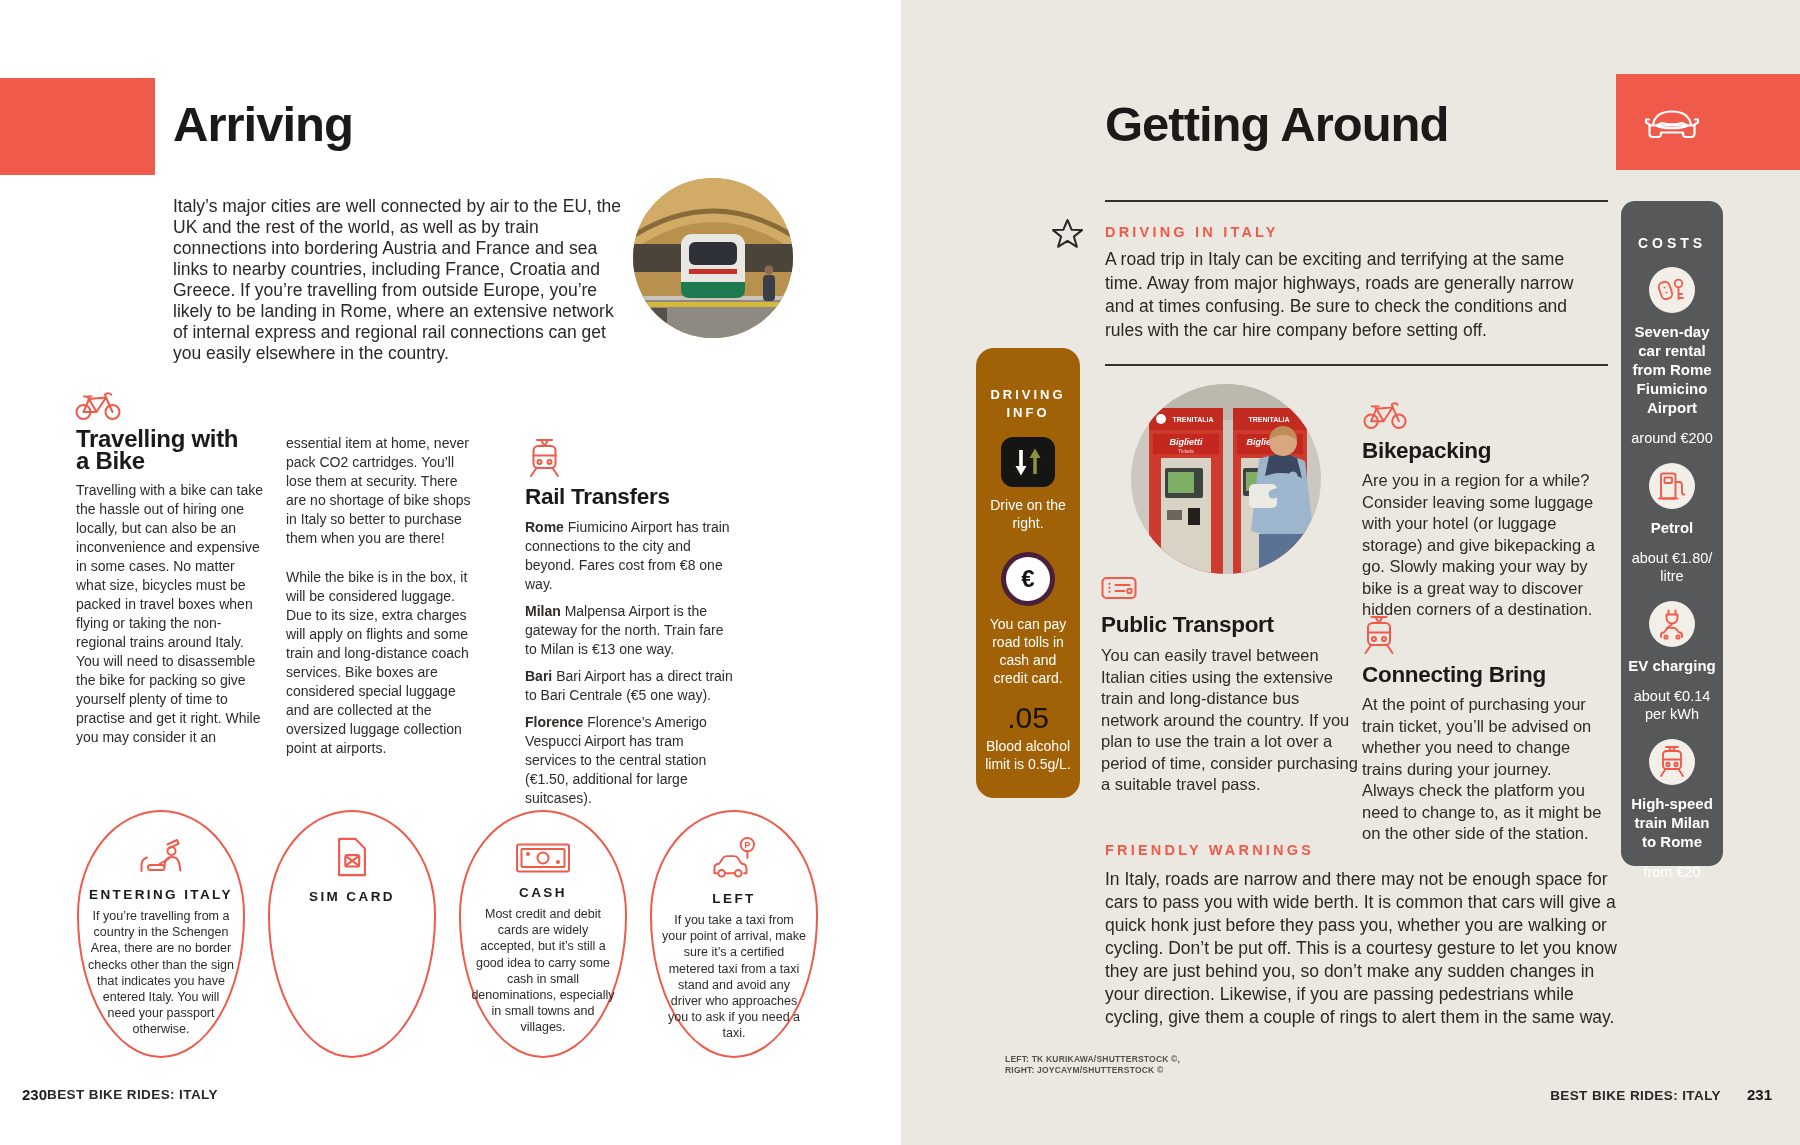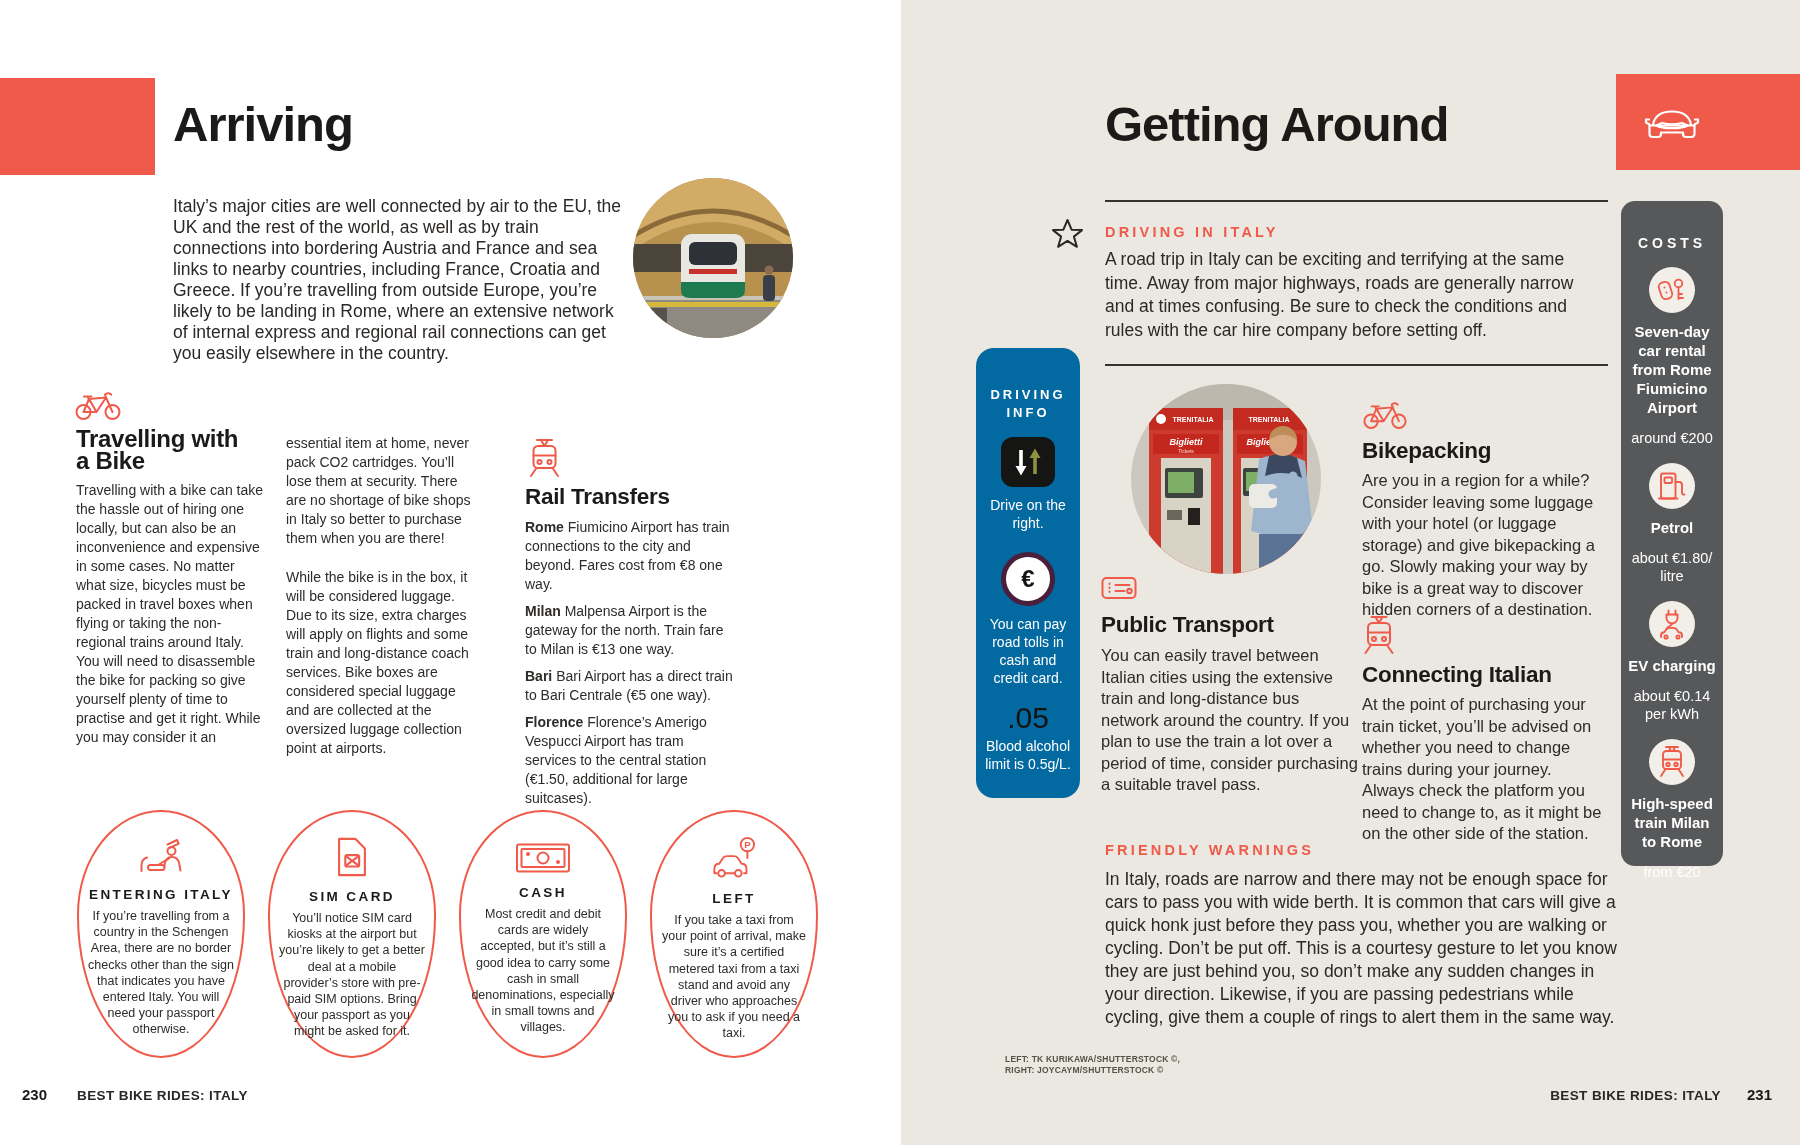--- a/index.html
+++ b/index.html
@@ -15,21 +15,21 @@
 .intro{font-size:17.5px;line-height:21px;color:#2b2826}
 .redcap{color:#ef5a4a;font-weight:bold;font-size:14.5px;letter-spacing:3.2px}
 .rule{height:2px;background:#35332f}
 .bigbody{font-size:17.5px;line-height:23.5px;color:#2b2826}
 .bubble{position:absolute;top:810px;width:168px;height:248px;border:2px solid #ef5a4a;border-radius:84px 84px 84px 84px/104px 104px 142px 142px;box-sizing:border-box;text-align:center;padding-top:24px;background:#fff}
 .bubble-title{font-size:13.5px;font-weight:bold;letter-spacing:2.4px;color:#1c1a19;margin:7px 0 6px}
 .bubble-text{font-size:12.5px;line-height:16.2px;margin:0 9px;color:#2e2b29}
 .ric{color:#ef5a4a}
 .wic{color:#fff}
 .photo{border-radius:50%;overflow:hidden;display:block}
-.infobox{left:976px;top:348px;width:104px;height:450px;border-radius:18px;background:#0369a1;color:#fff;text-align:center;box-sizing:border-box;padding-top:38px}
+.infobox{left:976px;top:348px;width:104px;height:450px;border-radius:18px;background:#a16207;color:#fff;text-align:center;box-sizing:border-box;padding-top:38px}
 .di-title{font-size:13px;font-weight:bold;letter-spacing:3px;line-height:18px}
 .di-text{font-size:14px;line-height:18px;margin:9px 7px 0}
 .di-big{font-size:30px;font-weight:normal;color:#161310;margin-top:16px;line-height:30px}
 .twoway{width:54px;height:50px;border-radius:12px;background:#151513;margin:15px auto 0;display:flex;align-items:center;justify-content:center}
 .eurocirc{width:54px;height:54px;border-radius:50%;background:#fff;border:5px solid #491f3c;box-sizing:border-box;margin:20px auto 0;display:flex;align-items:center;justify-content:center;font-weight:bold;font-size:24px;color:#151310}
 .costs{left:1621px;top:201px;width:102px;height:665px;border-radius:14px;background:#57585a;color:#fff;text-align:center;box-sizing:border-box;padding-top:34px}
 .costs-title{font-size:14px;font-weight:bold;letter-spacing:4px}
 .circ{width:46px;height:46px;border-radius:50%;background:#f2efe9;margin:16px auto 0;display:flex;align-items:center;justify-content:center;color:#ef5a4a}
 .cost-label{font-weight:bold;font-size:15px;line-height:19px;margin:9px 5px 1px}
 .cost-value{font-size:14.5px;line-height:18px;margin:12px 3px}
@@ -133,21 +133,20 @@
 
   <div class="bubble" style="left:268px">
     <span class="ric">
       <svg width="34" height="42" viewBox="0 0 34 44" fill="none" stroke="currentColor" stroke-width="2.2" stroke-linejoin="round">
         <path d="M3.5 3 h17 l10 10 v28 H3.5 z"></path>
         <rect x="10" y="20" width="14.5" height="12" rx="2"></rect>
         <path d="M10.5 21 L24 31 M24 21 L10.5 31"></path>
       </svg>
     </span>
     <div class="bubble-title">SIM CARD</div>
-    <p class="bubble-text">You’ll notice SIM card kiosks at the airport but you’re likely to get a better deal at a mobile provider’s store with pre-paid SIM options. Bring your passport as you might be asked for it.</p>
   </div>
 
   <div class="bubble" style="left:459px">
     <span class="ric">
       <svg width="56" height="32" viewBox="0 0 56 32" fill="none" stroke="currentColor" stroke-width="2" style="margin-top:6px">
         <rect x="2" y="2.5" width="52" height="27" rx="2"></rect>
         <rect x="6.5" y="7" width="43" height="18" rx="1"></rect>
         <circle cx="28" cy="16" r="5.5"></circle>
         <circle cx="13" cy="12" r="1" fill="currentColor"></circle>
           <circle cx="43" cy="20" r="1" fill="currentColor"></circle>
@@ -166,21 +165,21 @@
         <path d="M36.5 39 h2.5 v-5 c0 -3 -2 -5 -5 -5 l-4 -6 c-1 -1.5 -2.5 -2 -4.5 -2 h-6.5 c-2 0 -3.5 .5 -4.5 2 l-4 6 c-3 0 -5 2 -5 5 v5 h2.5"></path>
         <circle cx="13" cy="39" r="3.5"></circle>
           <circle cx="30.5" cy="39" r="3.5"></circle>
         <path d="M17 39 h9.5"></path>
       </svg>
     </span>
     <div class="bubble-title">LEFT</div>
     <p class="bubble-text">If you take a taxi from your point of arrival, make sure it’s a certified metered taxi from a taxi stand and avoid any driver who approaches you to ask if you need a taxi.</p>
   </div>
 
-  <div class="abs" style="left:22px;top:1086px;display:flex;gap:30px;align-items:flex-end">
+  <div class="abs" style="left:22px;top:1086px;display:flex;align-items:center">
     <span class="pagenum">230</span>
     <span class="footer">BEST BIKE RIDES: ITALY</span>
   </div>
 </section>
 
 <section>
 
   <h1 class="abs" style="left:1105px;top:100px">Getting Around</h1>
 
   <div class="abs redbox" style="left:1616px;top:74px;width:184px;height:96px">
@@ -283,21 +282,21 @@
   <span class="abs ric" style="left:1362px;top:615px">
     <svg width="34" height="40" viewBox="0 0 33 40" fill="none" stroke="currentColor" stroke-width="2" stroke-linecap="round" stroke-linejoin="round">
       <path d="M9 2 h15 M13 2 l3.5 6 M20 2 l-3.5 6"></path>
       <rect x="5.5" y="8" width="22" height="22" rx="4.5"></rect>
       <path d="M5.5 17.5 h22"></path>
       <circle cx="11.5" cy="24" r="2"></circle>
         <circle cx="21.5" cy="24" r="2"></circle>
       <path d="M8.5 30 L3 38 M24.5 30 L30 38"></path>
     </svg>
   </span>
-  <h3 class="abs secthead" style="left:1362px;top:662px">Connecting Italian</h3>
+  <h3 class="abs secthead" style="left:1362px;top:662px">Connecting Bring</h3>
   <p class="abs body16" style="left:1362px;top:694px;width:242px">At the point of purchasing your train ticket, you’ll be advised on whether you need to change trains during your journey. Always check the platform you need to change to, as it might be on the other side of the station.</p>
 
   <div class="abs redcap" style="left:1105px;top:842px">FRIENDLY WARNINGS</div>
   <p class="abs bigbody" style="left:1105px;top:868px;width:512px;line-height:23px">In Italy, roads are narrow and there may not be enough space for cars to pass you with wide berth. It is common that cars will give a quick honk just before they pass you, whether you are walking or cycling. Don’t be put off. This is a courtesy gesture to let you know they are just behind you, so don’t make any sudden changes in your direction. Likewise, if you are passing pedestrians while cycling, give them a couple of rings to alert them in the same way.</p>
 
   <div class="abs credits" style="left:1005px;top:1054px">
     <div>LEFT: TK KURIKAWA/SHUTTERSTOCK ©,</div>
     <div>RIGHT: JOYCAYM/SHUTTERSTOCK ©</div>
   </div>
 

